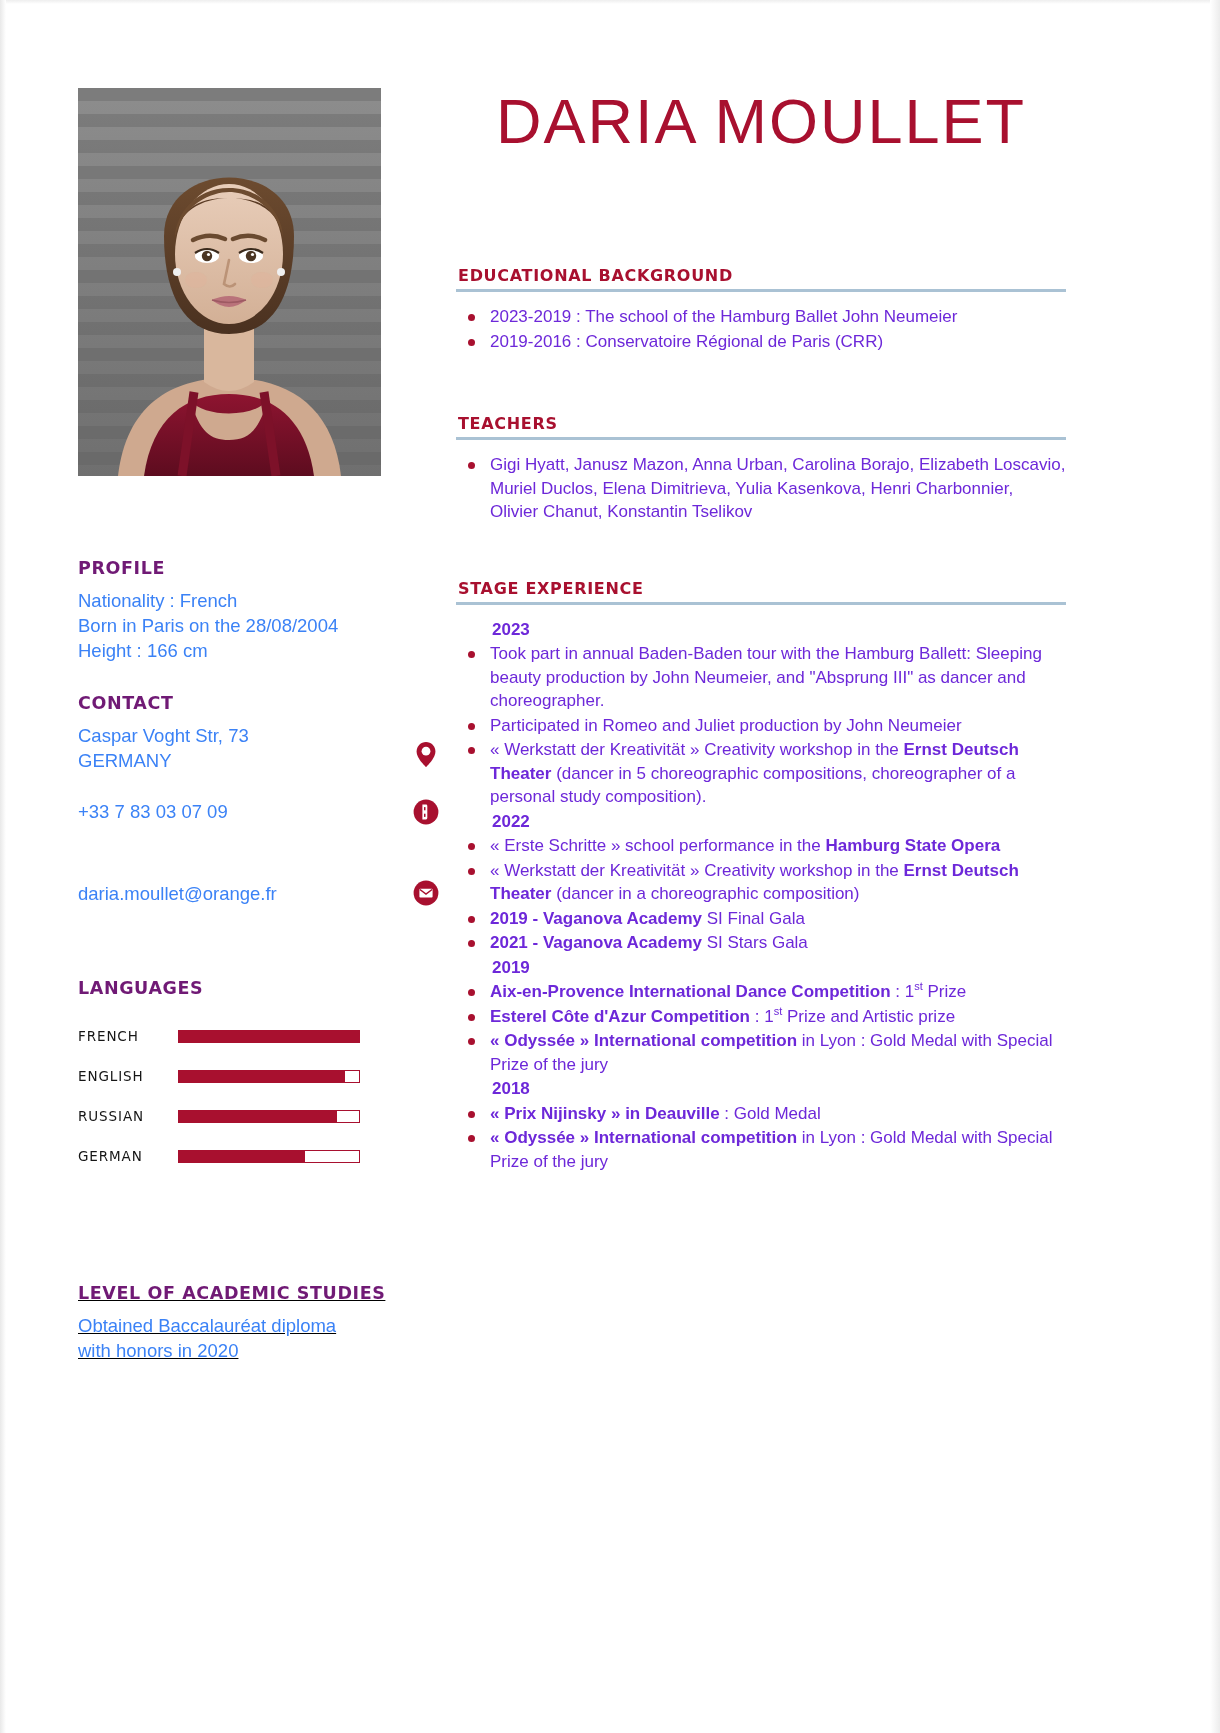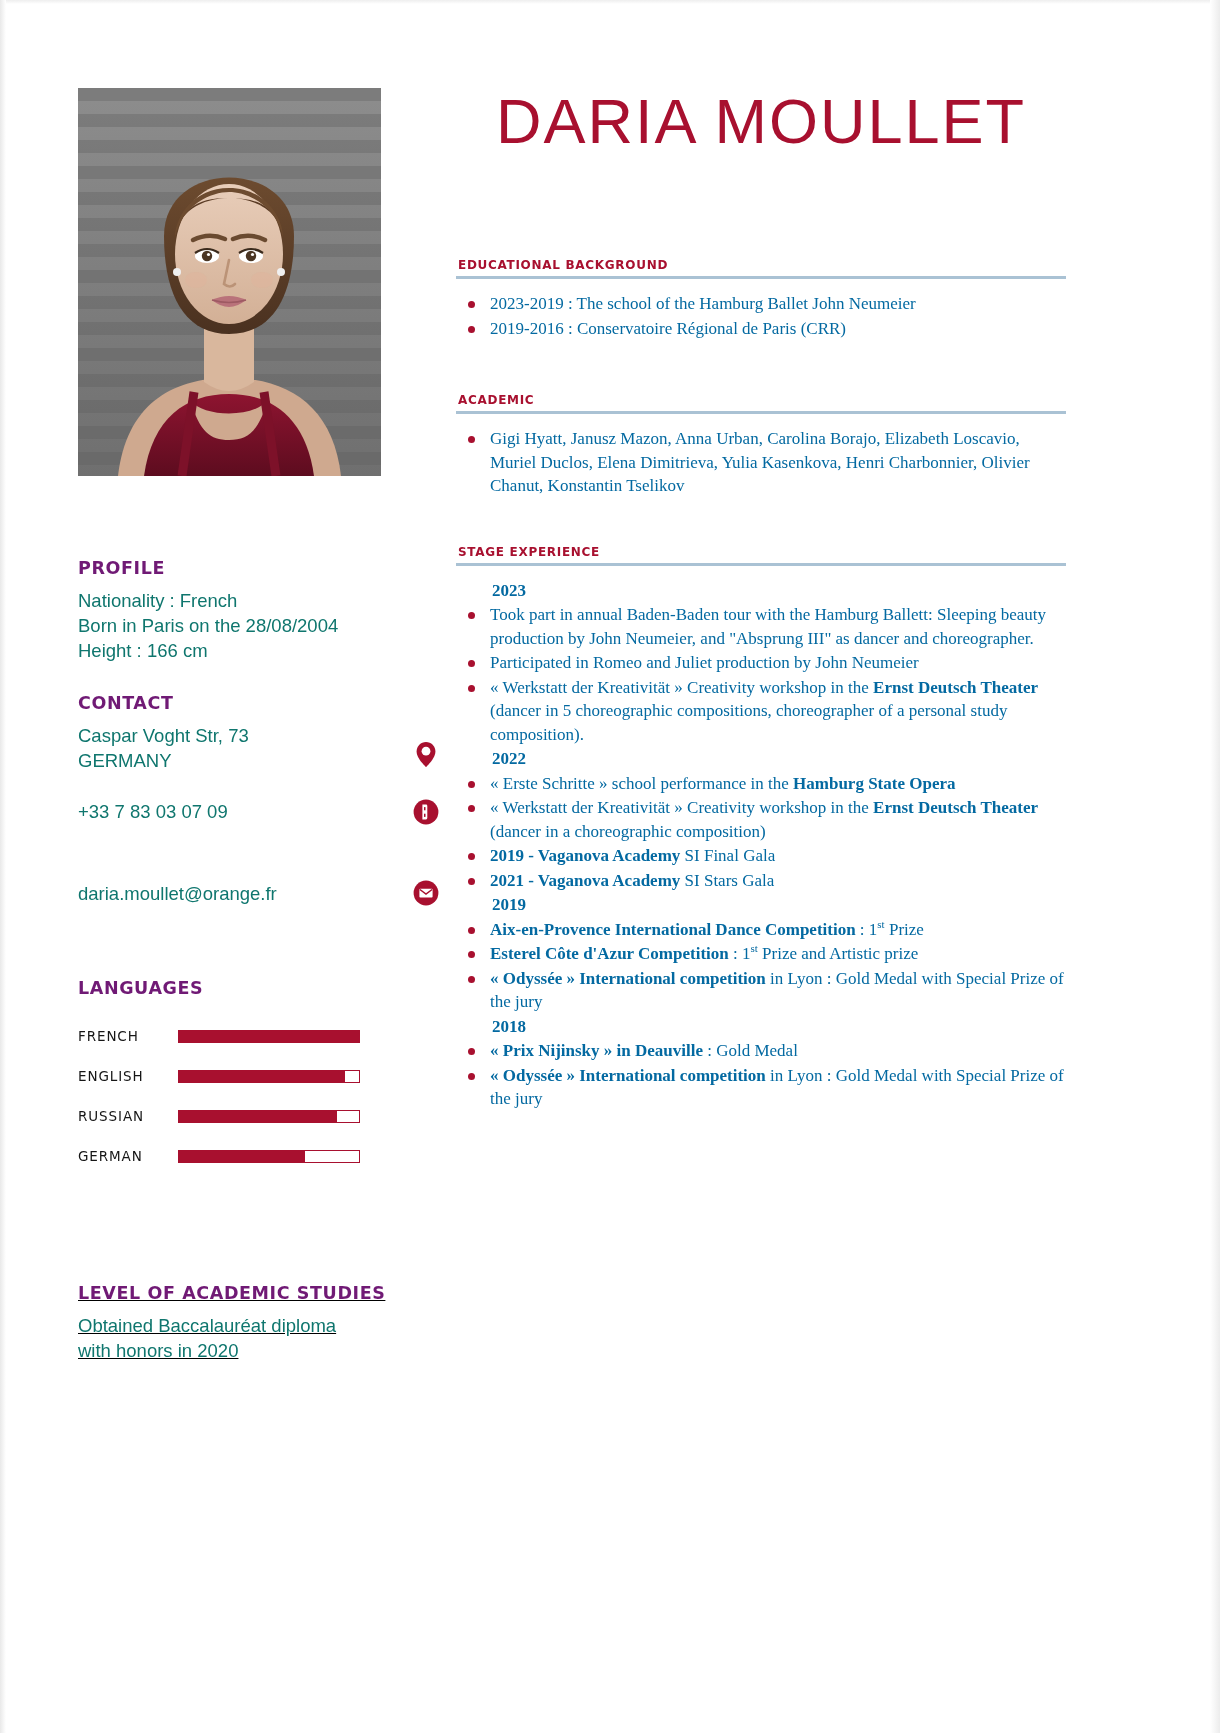--- a/index.html
+++ b/index.html
@@ -37,21 +37,21 @@
     color:#701a75;
     font-family:"DejaVu Sans", sans-serif;
     font-weight:bold;
     font-size:17.5px;
     letter-spacing:0.6px;
     margin:0 0 10px 0;
   }
   .side-body{
     font-family:"Liberation Sans", sans-serif;
     font-size:18.5px;
-    color:#0f766e;
+    color:#3b82f6;
     line-height:25px;
   }
   .block-profile{position:absolute;left:0;top:470px;width:340px;}
   .block-contact{position:absolute;left:0;top:605px;width:340px;}
   .block-langs{position:absolute;left:0;top:890px;width:340px;}
   .block-studies{position:absolute;left:0;top:1195px;width:340px;text-decoration:underline;}
 
   .contact-row{
     position:relative;
     min-height:30px;
@@ -104,40 +104,40 @@
     line-height:70px;
     text-align:center;
     margin:6px;
     white-space:nowrap;
   }
   .sec{margin-top:0;}
   .sec-title{
     color:#A8102F;
     font-family:"DejaVu Sans", sans-serif;
     font-weight:bold;
-    font-size:12px;
+    font-size:16px;
     letter-spacing:0.7px;
-    margin:8px 0 4px 2px;
+    margin:16px 0 4px 2px;
   }
   .sec-rule{
     height:3px;
     background:#aac2d4;
     width:100%;
     margin-bottom:13px;
   }
   ul.items{
     margin:0;padding:0 0 0 34px;
     list-style:none;
   }
   ul.items li{
     position:relative;
-    font-family:Liberation Serif, serif;
+    font-family:Liberation Sans, sans-serif;
     font-size:17px;
     line-height:23.5px;
-    color:#0369a1;
+    color:#6d28d9;
     margin-bottom:1px;
   }
   ul.items li.bul::before{
     content:"";
     position:absolute;
     left:-22px;top:9px;
     width:7px;height:7px;border-radius:50%;
     background:#A8102F;
   }
   li.year{font-weight:bold;padding-left:2px;}
@@ -332,21 +332,21 @@
       <div class="sec-rule"></div>
       <ul class="items">
         <li class="bul">2023-2019 : The school of the Hamburg Ballet John Neumeier</li>
         <li class="bul">2019-2016 : Conservatoire Régional de Paris (CRR)</li>
       </ul>
     </div>
 
     <div class="gap-lg"></div>
 
     <div class="sec">
-      <div class="sec-title">ACADEMIC</div>
+      <div class="sec-title">TEACHERS</div>
       <div class="sec-rule"></div>
       <ul class="items">
         <li class="bul">Gigi Hyatt, Janusz Mazon, Anna Urban, Carolina Borajo, Elizabeth Loscavio, Muriel Duclos, Elena Dimitrieva, Yulia Kasenkova, Henri Charbonnier, Olivier Chanut, Konstantin Tselikov</li>
       </ul>
     </div>
 
     <div class="gap-md"></div>
 
     <div class="sec">
       <div class="sec-title">STAGE EXPERIENCE</div>

